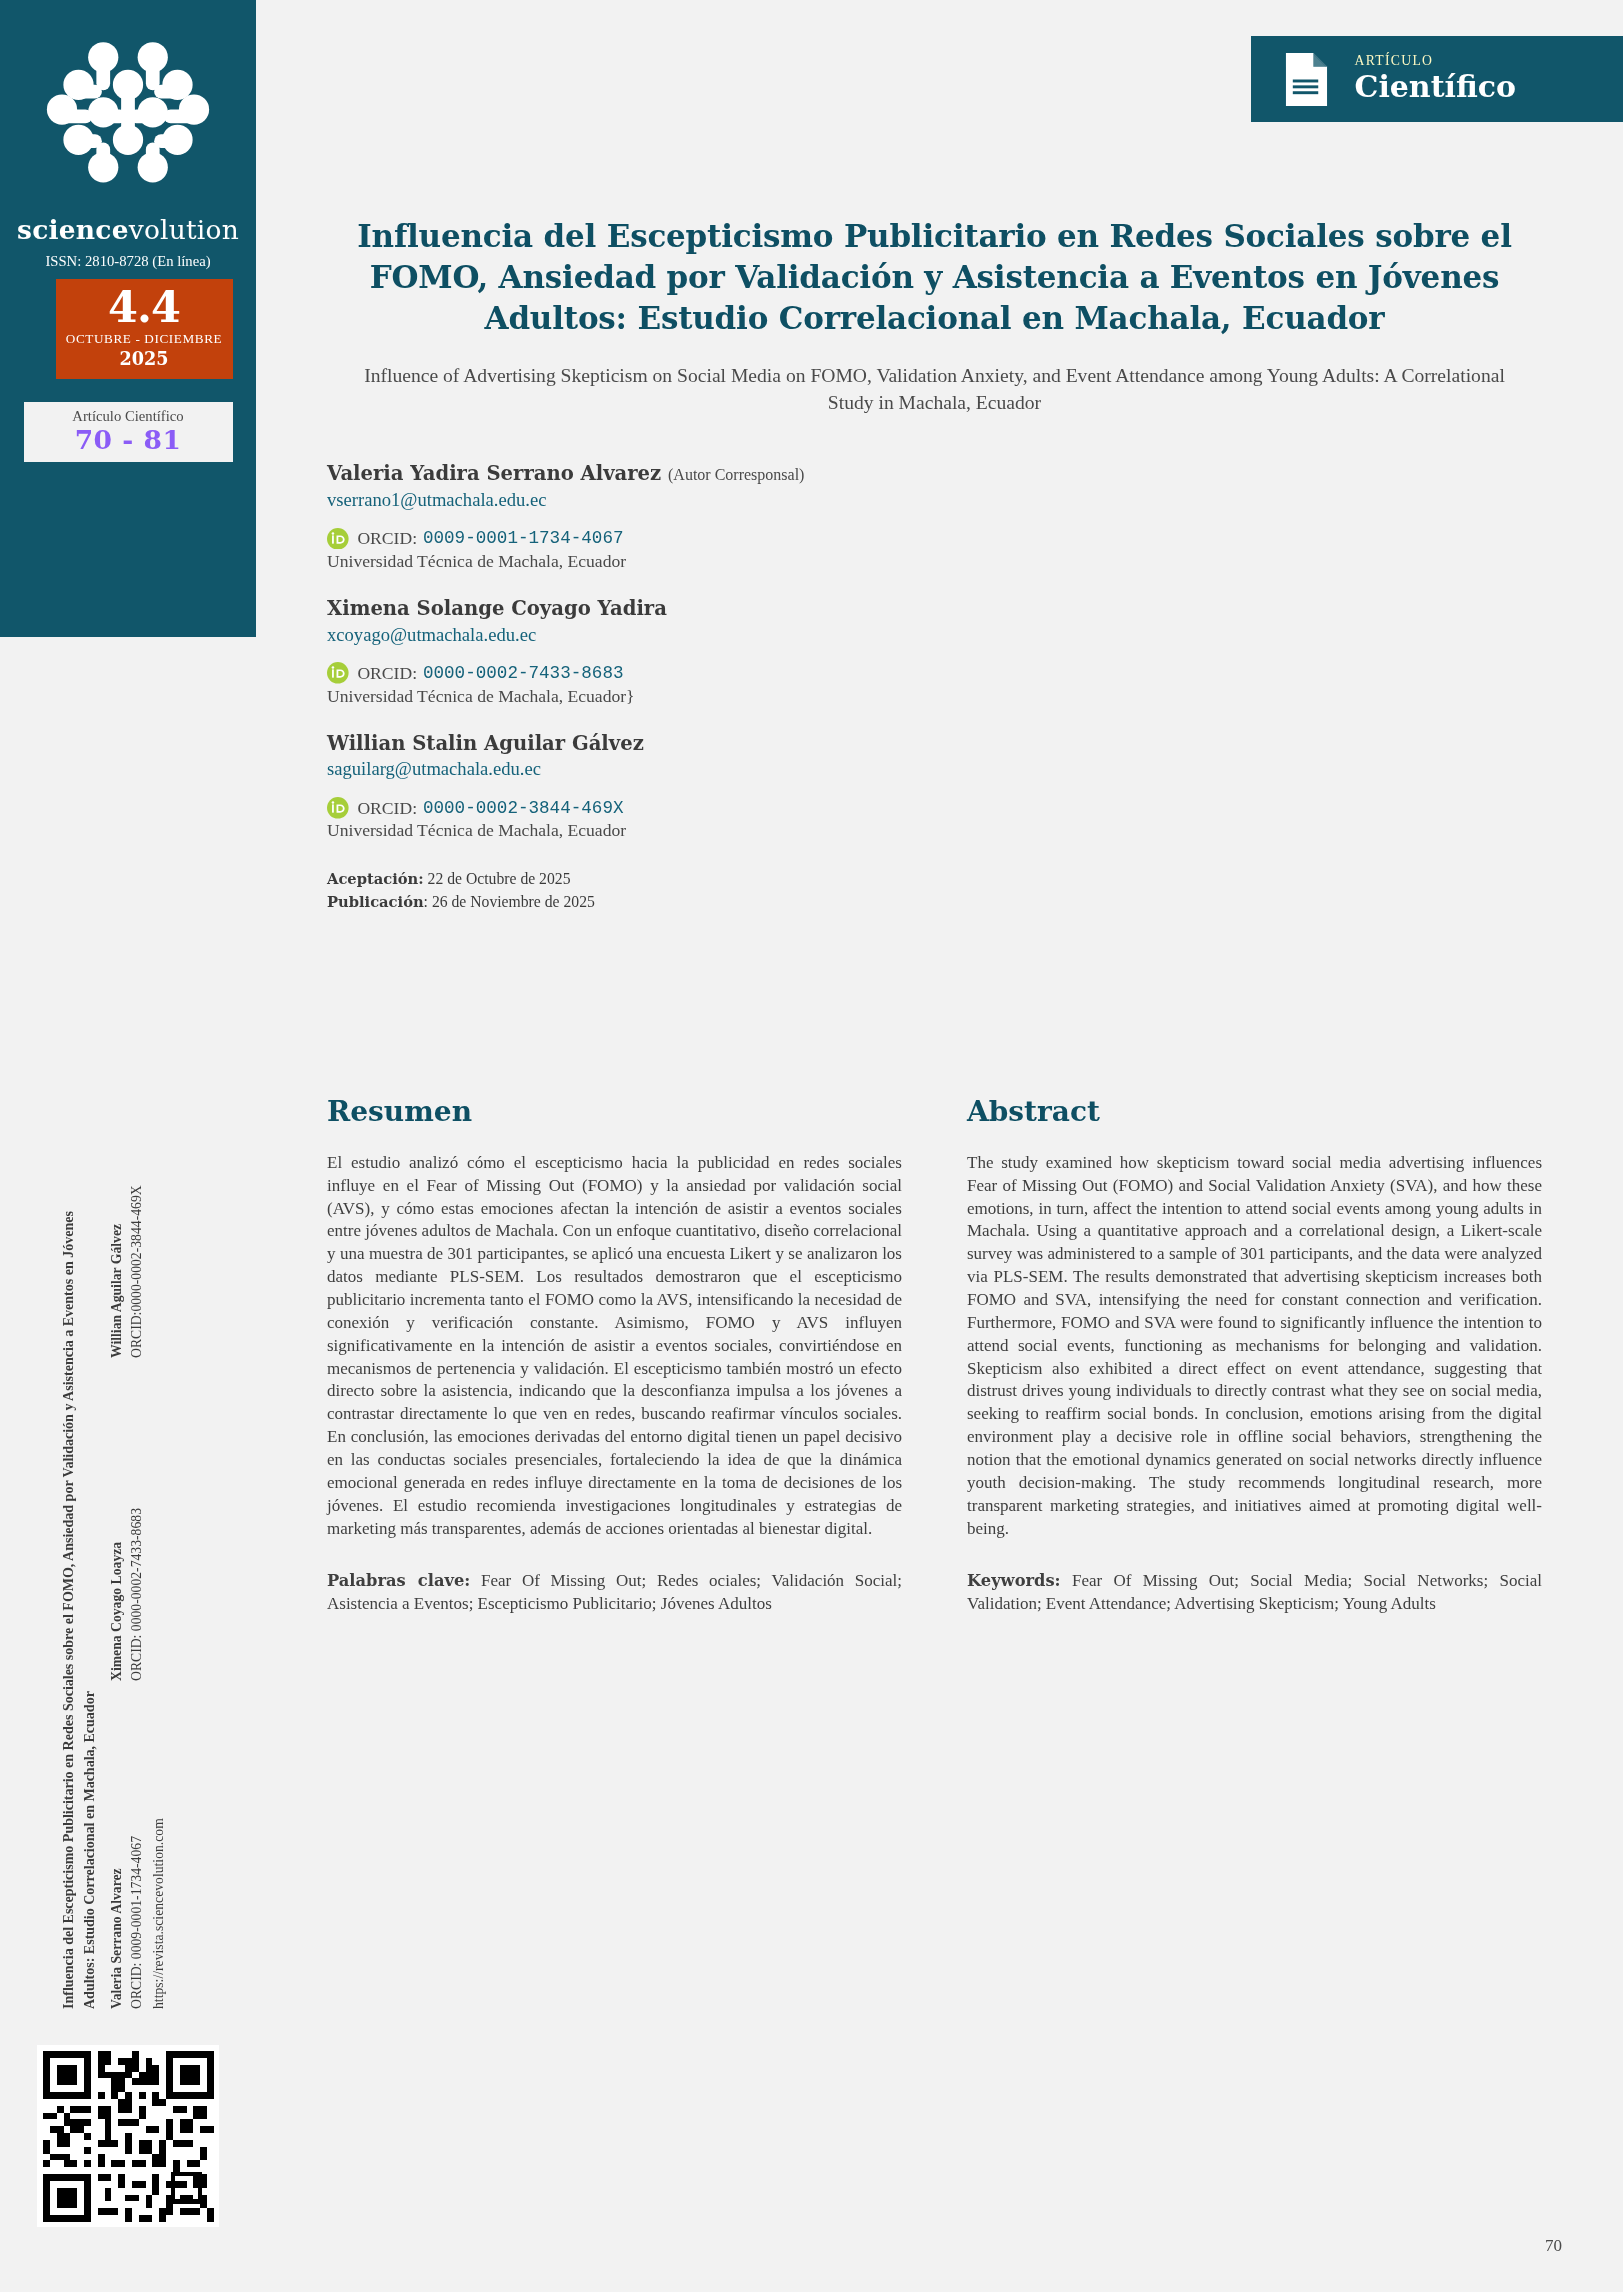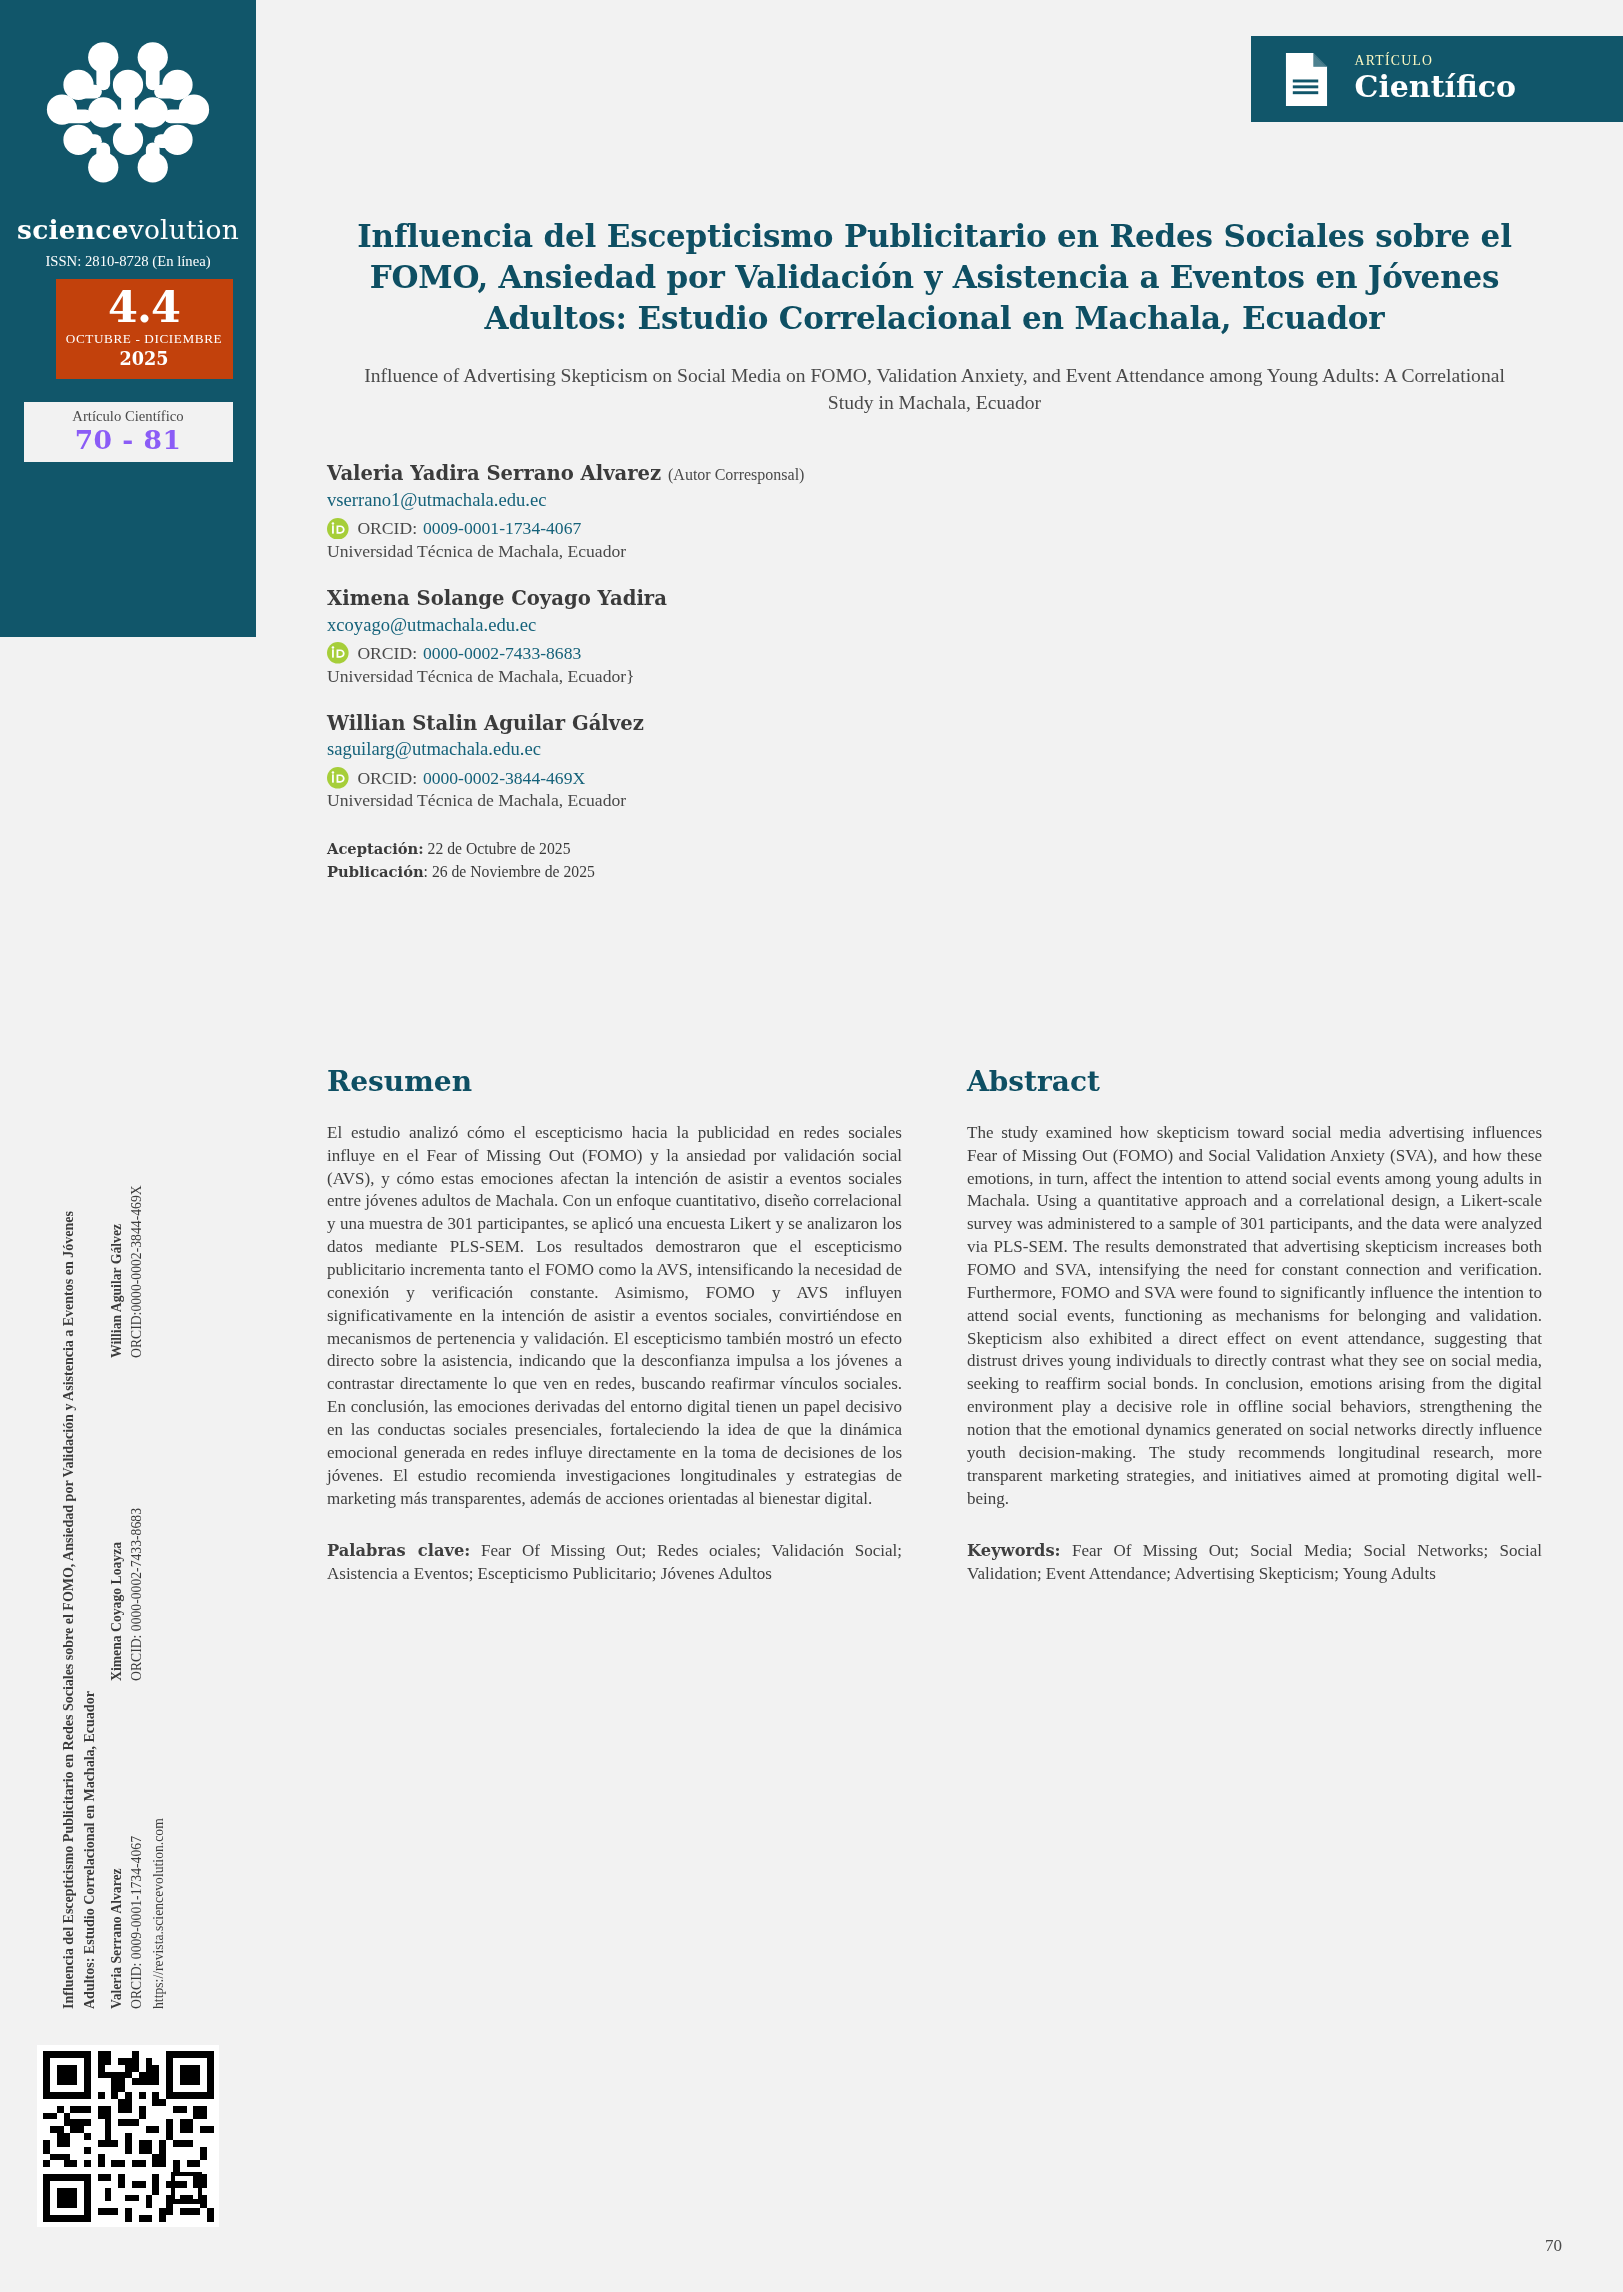--- a/index.html
+++ b/index.html
@@ -239,36 +239,36 @@
   .author-email {
     font-size: 18.6px;
     color: #15627a;
     font-family: "Liberation Serif", serif;
     line-height: 1.3;
   }
   .author-orcid-line {
     display: flex;
     align-items: center;
     line-height: 1.3;
-    margin-top: 5px;
+    margin-top: 15px;
   }
   .orcid-icon {
     width: 21.6px; height: 21.6px;
     flex: 0 0 auto;
     margin-right: 8.8px;
   }
   .orcid-label {
     font-size: 17.6px;
     color: #4a4a4a;
     font-family: "Liberation Serif", serif;
   }
   .orcid-id {
     font-size: 17.6px;
     color: #15627a;
-    font-family: Liberation Serif, serif;
+    font-family: Liberation Mono, monospace;
     margin-left: 5.9px;
   }
   .author-affil {
     font-size: 17.6px;
     color: #4a4a4a;
     font-family: "Liberation Serif", serif;
     line-height: 1.3;
   }
 
   .dates {

